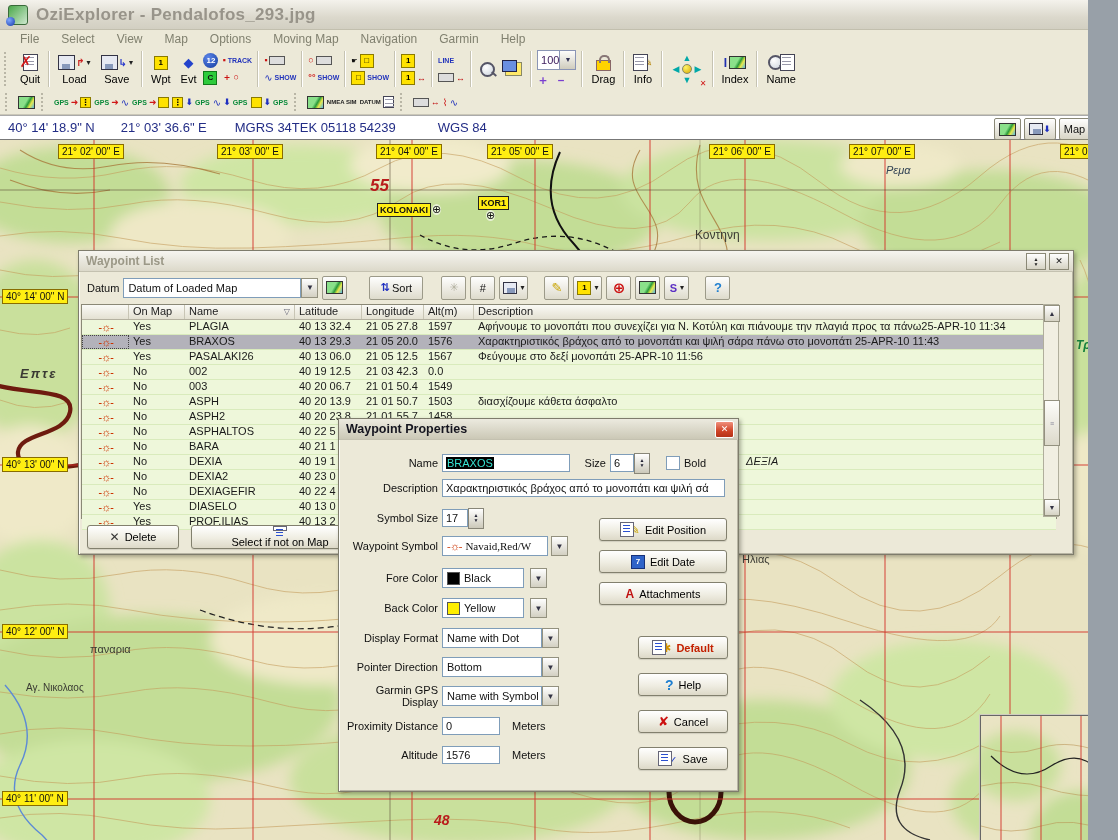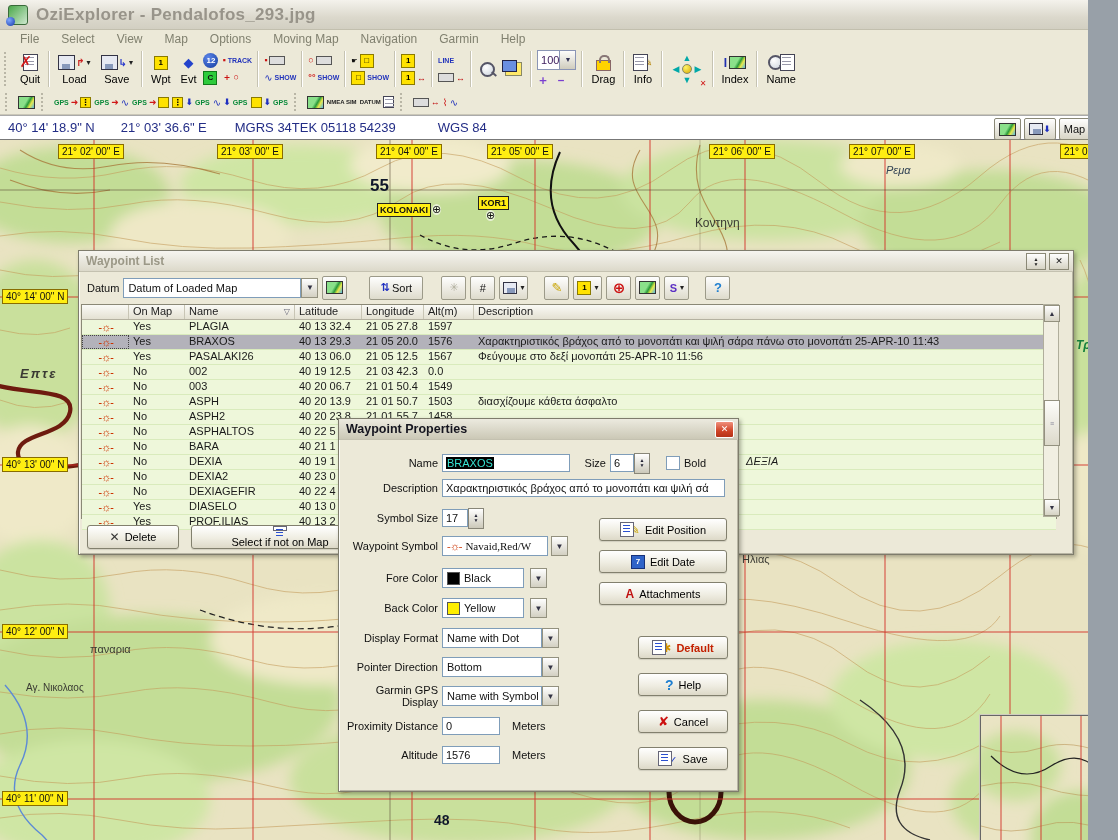--- a/index.html
+++ b/index.html
@@ -85,21 +85,21 @@
   .maparea{position:absolute;left:0;top:140px;width:1118px;height:700px;overflow:hidden;background:#e9e3c2;}
   .gl{position:absolute;background:#ffee12;border:1px solid #886c00;color:#111;font-size:10px;
     padding:0 3px;line-height:13px;white-space:nowrap;}
   .gt0{left:58px;top:4px;} .gt1{left:217px;top:4px;} .gt2{left:376px;top:4px;} .gt3{left:487px;top:4px;}
   .gt4{left:709px;top:4px;} .gt5{left:849px;top:4px;} .gt6{left:1060px;top:4px;}
   .gl0{left:2px;top:149px;} .gl1{left:2px;top:317px;} .gl2{left:2px;top:484px;} .gl3{left:2px;top:651px;}
   .wplabel{position:absolute;background:#ffee12;border:1px solid #222;color:#111;font-size:9px;font-weight:bold;
     padding:0 2px;line-height:12px;}
   .wpmark{position:absolute;font-size:11px;color:#111;background:rgba(255,255,255,.6);border-radius:50%;line-height:11px;}
   .place{position:absolute;color:#3a3a33;white-space:nowrap;}
-  .utmnum{position:absolute;color:#0f172a;font-weight:bold;}
+  .utmnum{position:absolute;color:#b91c1c;font-weight:bold;font-style:italic;}
   .minimap{position:absolute;left:980px;top:575px;width:138px;height:217px;border:1px solid #666;
     box-shadow:0 0 0 1px #cfccc0;background:#eae4c4;overflow:hidden;}
   
   .win{position:absolute;background:#ece9d8;border:1px solid #7e7c6c;
     box-shadow:inset 1px 1px 0 #fdfdf8,inset -1px -1px 0 #b8b5a4,2px 2px 4px rgba(40,40,30,.35);}
   .wtitle{height:20px;display:flex;align-items:center;padding:0 4px 0 7px;
     background:linear-gradient(#f6f5f0,#dcd9ca);border-bottom:1px solid #c4c1b0;}
   .wtitle .tx{font-weight:bold;font-size:12px;color:#9b9887;flex:1;}
   .wbtn{width:18px;height:15px;border:1px solid #8a8876;background:linear-gradient(#fefefe,#d6d3c4);
     display:flex;align-items:center;justify-content:center;font-size:9px;font-weight:bold;color:#222;margin-left:3px;}
@@ -569,21 +569,21 @@
 
     
     <span class="wplabel" style="left:377px;top:63px;">KOLONAKI</span>
     <span class="wpmark" style="left:432px;top:64px;">⊕</span>
     <span class="wplabel" style="left:478px;top:56px;">KOR1</span>
     <span class="wpmark" style="left:486px;top:70px;">⊕</span>
 
     
     <span class="utmnum" style="left:370px;top:36px;font-size:17px;">55</span>
     <span class="utmnum" style="left:434px;top:672px;font-size:14px;">48</span>
-    <span class="place" style="left:695px;top:76px;font-size:12px;">Κοντηνη</span>
+    <span class="place" style="left:695px;top:88px;font-size:12px;">Κοντηνη</span>
     <span class="place" style="left:886px;top:24px;font-style:italic;color:#345;">Ρεμα</span>
     <span class="place" style="left:1076px;top:198px;font-style:italic;font-weight:bold;color:#15803d;font-size:12px;">Τριάδο</span>
     <span class="place" style="left:20px;top:226px;font-weight:bold;font-style:italic;font-size:13px;letter-spacing:2px;">Επτε</span>
     <span class="place" style="left:742px;top:413px;">Ηλιας</span>
     <span class="place" style="left:90px;top:503px;">παναρια</span>
     <span class="place" style="left:26px;top:542px;font-size:10px;">Αγ. Νικολαος</span>
 
     
     <div class="minimap">
       <svg width="138" height="217" viewBox="0 0 138 217">
@@ -686,20 +686,21 @@
 
       <div class="trow">
             <span class="c c-ic">
               <i class="sun"></i>
             </span>
             <span class="c">Yes</span>
             <span class="c">PLAGIA</span>
             <span class="c">40 13 32.4</span>
             <span class="c">21 05 27.8</span>
             <span class="c">1597</span>
+            <span class="c">Αφήνουμε το μονοπάτι που συνεχίζει για Ν. Κοτύλη και πιάνουμε την πλαγιά προς τα πάνω25-APR-10 11:34</span>
           </div>
           <div class="trow sel">
             <span class="c c-ic focus">
               <i class="sun"></i>
             </span>
             <span class="c">Yes</span>
             <span class="c">BRAXOS</span>
             <span class="c">40 13 29.3</span>
             <span class="c">21 05 20.0</span>
             <span class="c">1576</span>

